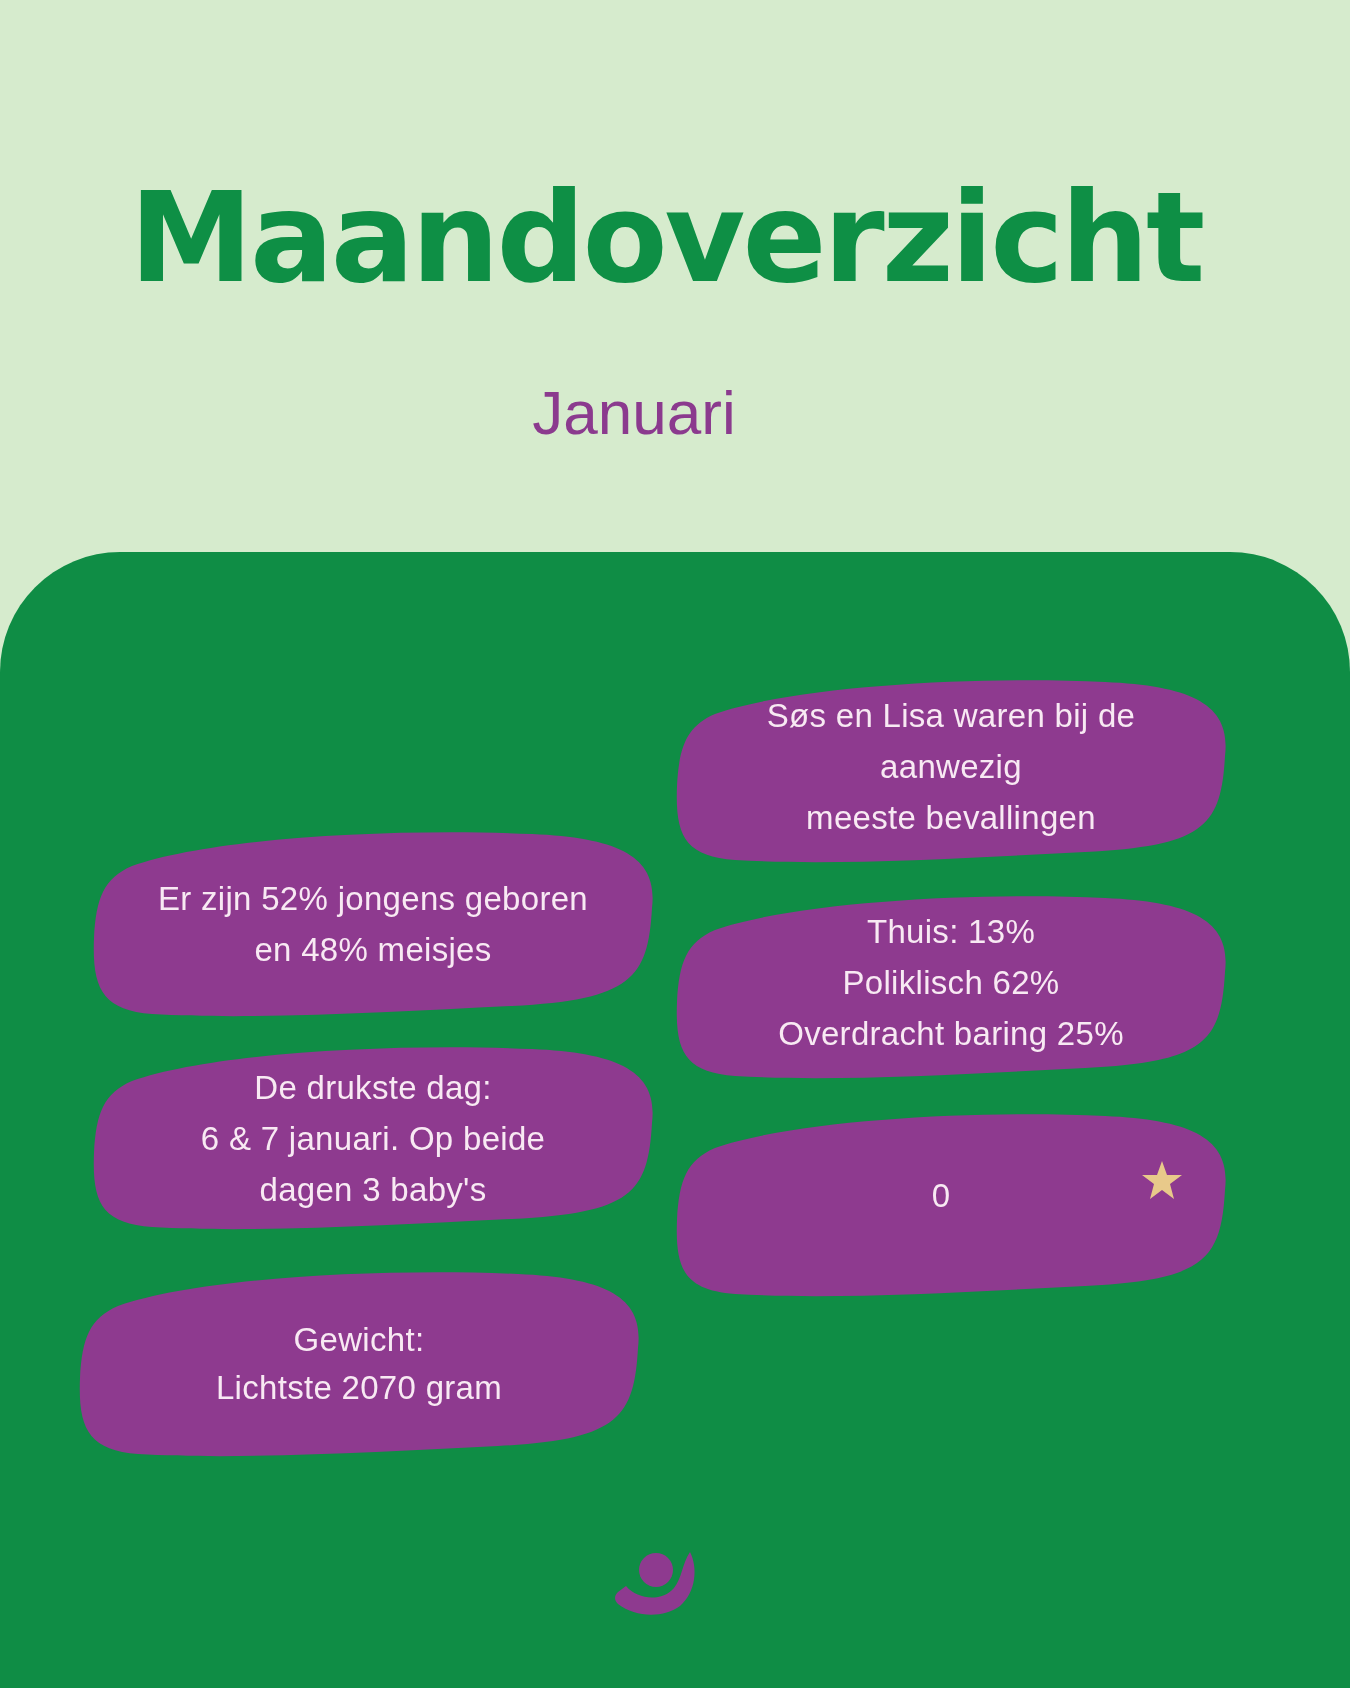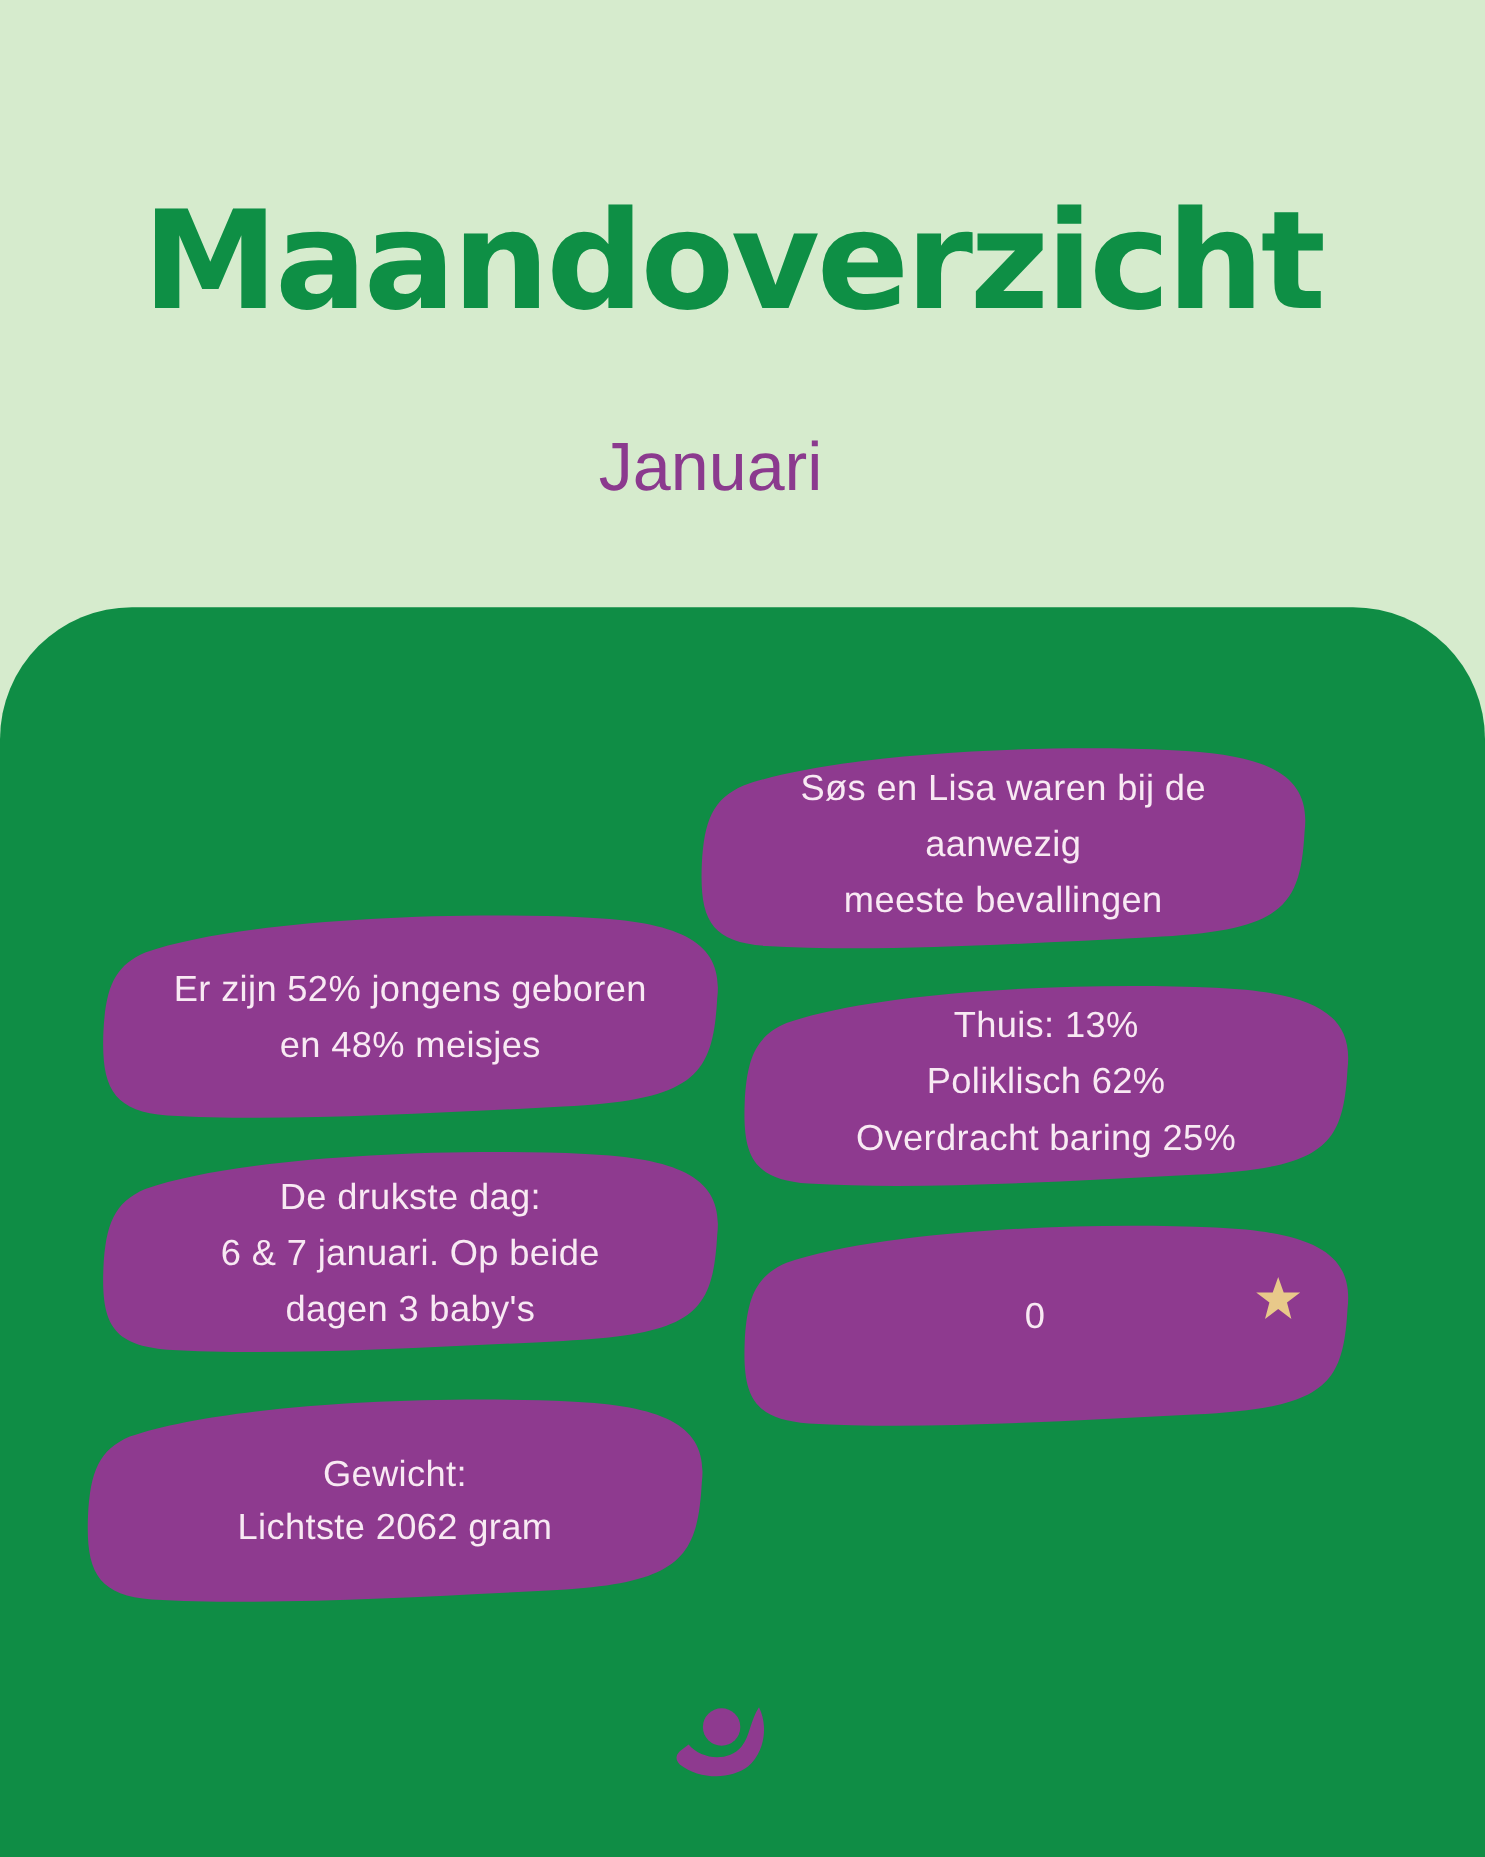--- a/index.html
+++ b/index.html
@@ -33,21 +33,21 @@
     .page-subtitle {
       position: absolute;
       left: 0;
       width: 1260px;
       top: 372px;
       text-align: center;
       font-family: "Liberation Sans", sans-serif;
       font-size: 62px;
       line-height: 74px;
       color: #8B3A8E;
-      margin: 16px;
+      margin: 4px;
     }
     .panel {
       position: absolute;
       left: 0;
       top: 552px;
       width: 1350px;
       height: 1136px;
       background: #0F8D45;
       border-radius: 120px 120px 0 0;
     }
@@ -126,25 +126,25 @@
     <span>dagen 3 baby's</span>
   </div>
 </div>
 
 <div class="blob" style="left:78px; top:1268px; height:192px;">
   <svg class="blob-shape" viewBox="0 0 562 192" preserveAspectRatio="none">
     <path d="M40 38 C 120 10, 300 0, 440 6 C 530 10, 566 30, 560 80 C 556 150, 540 172, 420 178 C 300 184, 160 192, 60 186 C 10 182, 0 160, 2 110 C 4 70, 12 50, 40 38 Z" fill="#8E3A8F"></path>
   </svg>
   <div class="blob-text" style="line-height:48px;">
     <span>Gewicht:</span>
-    <span>Lichtste 2062 gram</span>
+    <span>Lichtste 2070 gram</span>
   </div>
 </div>
 
-<div class="blob" style="left:636px; top:676px; height:190px; width:552px;">
+<div class="blob" style="left:675px; top:676px; height:190px; width:552px;">
   <svg class="blob-shape" viewBox="0 0 552 190" preserveAspectRatio="none">
     <path d="M40 38 C 120 10, 300 0, 430 6 C 520 10, 556 30, 550 80 C 546 150, 530 170, 410 176 C 290 182, 160 190, 60 184 C 10 180, 0 160, 2 110 C 4 70, 12 50, 40 38 Z" fill="#8E3A8F"></path>
   </svg>
   <div class="blob-text" style="top:-5px;">
     <span>Søs en Lisa waren bij de</span>
     <span>aanwezig</span>
     <span>meeste bevallingen</span>
   </div>
 </div>
 

